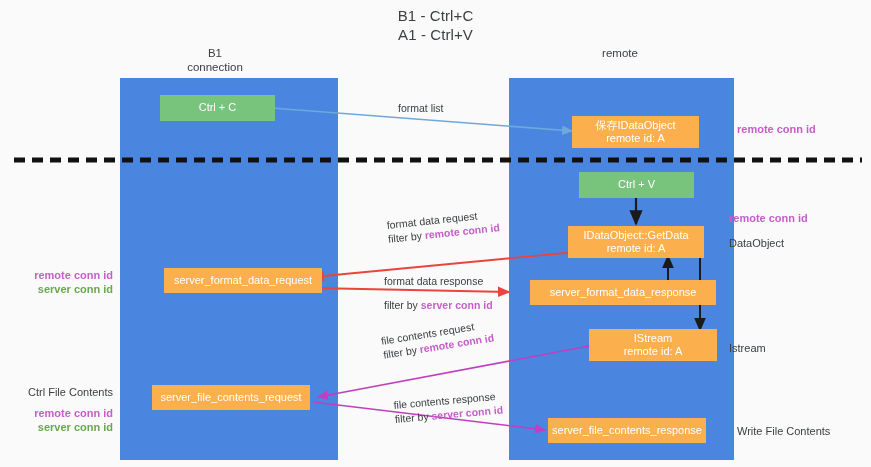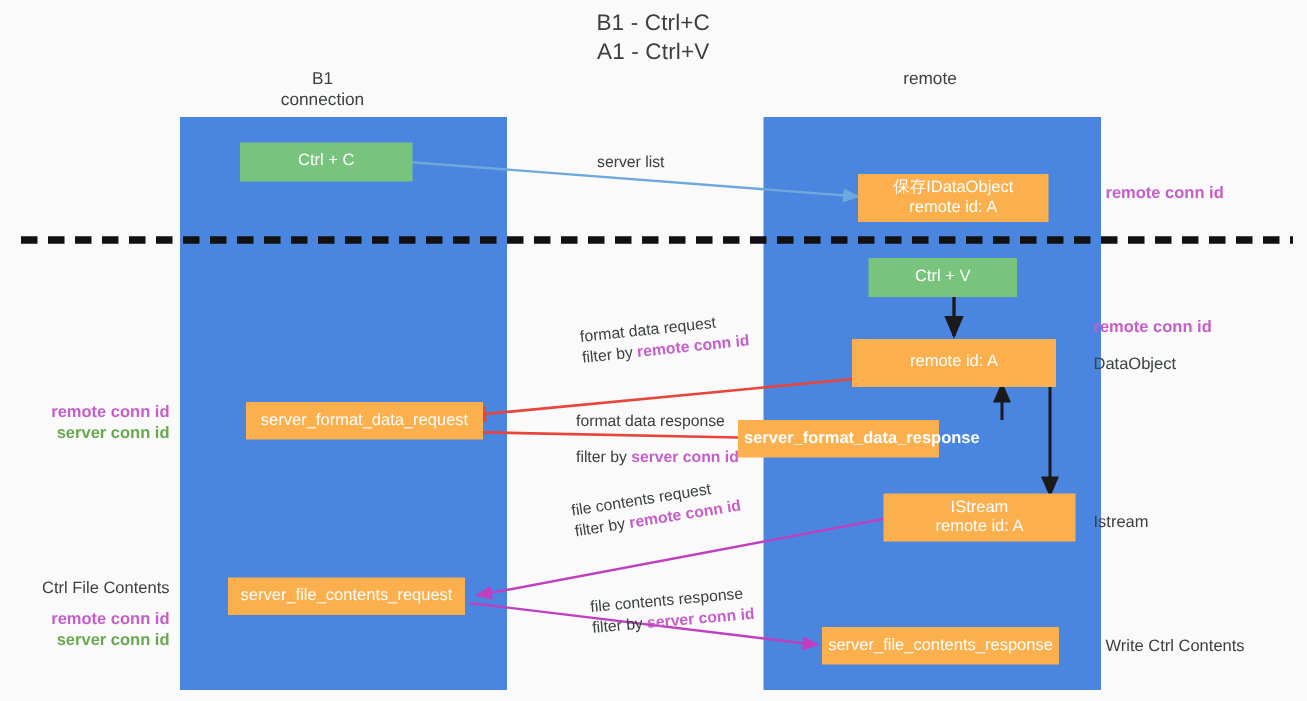--- a/index.html
+++ b/index.html
@@ -158,51 +158,52 @@
 
   <div class="node green" style="left:160px; top:95px; width:115px; height:26px;">
     <span class="l1">Ctrl + C</span>
   </div>
 
   <div class="node orange" style="left:572px; top:116px; width:127px; height:32px;">
     <span class="l1">保存IDataObject</span>
     <span class="l2">remote id: A</span>
   </div>
 
-  <div class="node green" style="left:579px; top:172px; width:99px; height:26px;">
+  <div class="node green" style="left:579px; top:172px; width:115px; height:26px;">
     <span class="l1">Ctrl + V</span>
   </div>
 
   <div class="node orange" style="left:568px; top:226px; width:136px; height:32px;">
+    <span class="l1">IDataObject::GetData</span>
     <span class="l2">remote id: A</span>
   </div>
 
   <div class="node orange" style="left:164px; top:268px; width:158px; height:25px;">
     <span class="l1">server_format_data_request</span>
   </div>
 
-  <div class="node orange" style="left:492px; top:280px; width:134px; height:25px;font-weight:bold;">
+  <div class="node orange" style="left:530px; top:280px; width:186px; height:25px;">
     <span class="l1">server_format_data_response</span>
   </div>
 
   <div class="node orange" style="left:589px; top:329px; width:128px; height:32px;">
     <span class="l1">IStream</span>
     <span class="l2">remote id: A</span>
   </div>
 
   <div class="node orange" style="left:152px; top:385px; width:158px; height:25px;">
     <span class="l1">server_file_contents_request</span>
   </div>
 
   <div class="node orange" style="left:548px; top:418px; width:158px; height:25px;">
     <span class="l1">server_file_contents_response</span>
   </div>
 
   <div class="edge-label" style="left:398px; top:101px;">
-    <span>server list</span>
+    <span>format list</span>
   </div>
 
   <div class="edge-label" style="left:386px; top:218px; transform: rotate(-6deg);">
     <div>format data request</div>
     <div>
       <span>filter by </span><span class="purple">remote conn id</span>
     </div>
   </div>
 
   <div class="edge-label" style="left:384px; top:274px;">
@@ -236,21 +237,21 @@
 
   <div class="side-label" style="left:729px; top:236px;">
     <span class="plain">DataObject</span>
   </div>
 
   <div class="side-label" style="left:729px; top:341px;">
     <span class="plain">Istream</span>
   </div>
 
   <div class="side-label" style="left:737px; top:424px;">
-    <span class="plain">Write Ctrl Contents</span>
+    <span class="plain">Write File Contents</span>
   </div>
 
   <div class="side-label ralign" style="left:0px; top:268px; width:113px;">
     <div class="purple">remote conn id</div>
     <div class="green">server conn id</div>
   </div>
 
   <div class="side-label ralign" style="left:0px; top:385px; width:113px;">
     <div class="plain" style="margin-bottom:7px;">Ctrl File Contents</div>
     <div class="purple">remote conn id</div>

